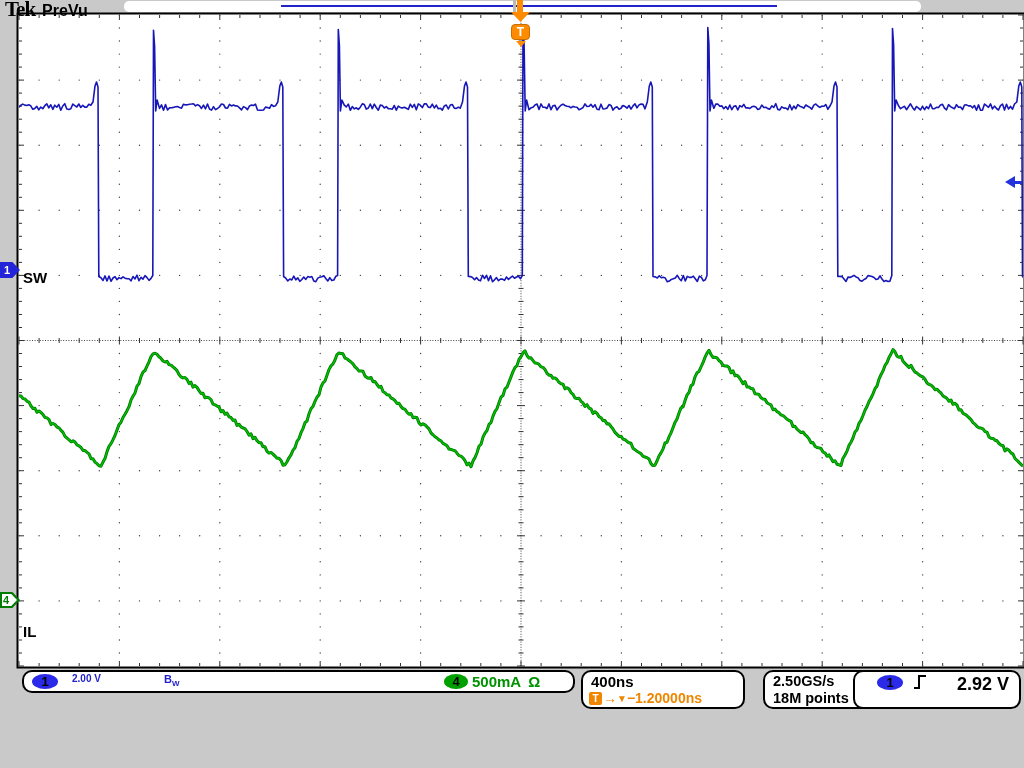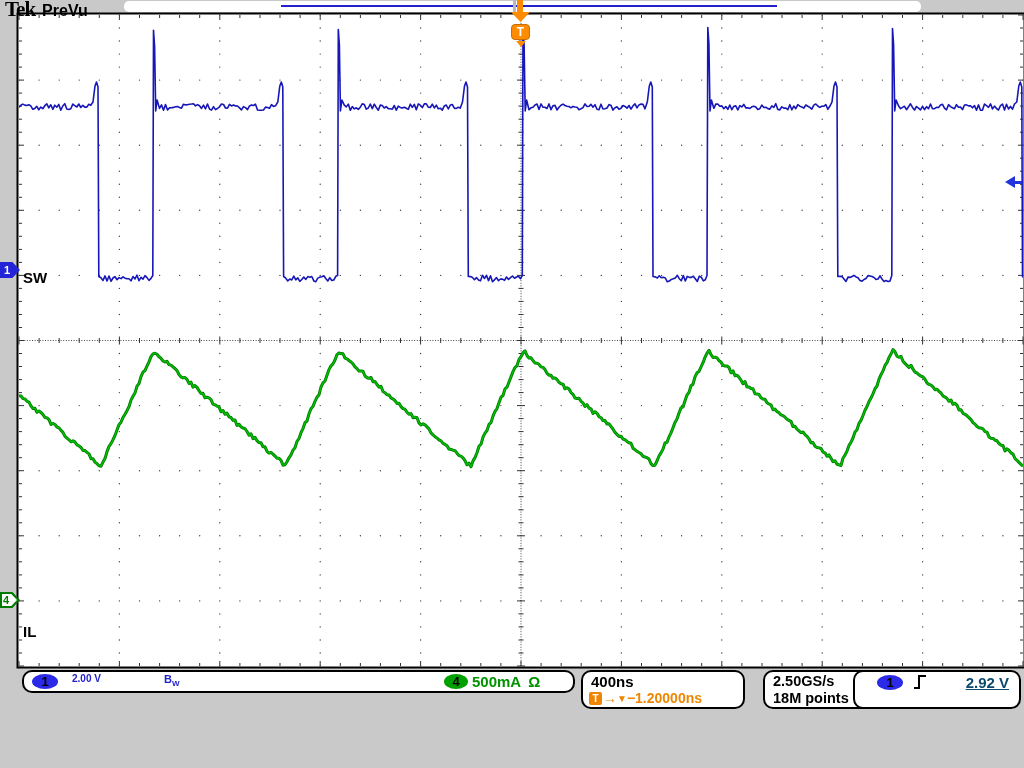--- a/index.html
+++ b/index.html
@@ -38,21 +38,21 @@
   .bwsym sub{font-size:8px;}
   .b4scale{position:absolute;left:448px;top:1px;color:#009300;font-weight:bold;font-size:15px;}
   .b4scale .ohm{margin-left:7px;}
   .tbase{position:absolute;left:8px;top:1px;color:#000;font-weight:bold;font-size:15px;}
   .trow{position:absolute;left:6px;top:18px;color:#ef8600;font-weight:bold;font-size:14px;white-space:nowrap;display:flex;align-items:center;}
   .trow .ticon{display:inline-block;width:13px;height:13px;background:#f28500;border-radius:2px;color:#fff;font-size:10px;text-align:center;line-height:13px;margin-right:1px;}
   .trow .tri{font-size:10px;}
   .acq{position:absolute;left:8px;top:1px;color:#000;font-weight:bold;font-size:14.5px;line-height:17px;}
   .t4badge{left:22px;top:3px;}
   .slope{position:absolute;left:58px;top:2px;}
-  .tlevel{position:absolute;right:10px;top:2px;color:#0c4a6e;font-weight:bold;font-size:15px;text-decoration:underline;}
+  .tlevel{position:absolute;right:10px;top:2px;color:#000000;font-weight:bold;font-size:18px;}
 </style>
 </head>
 <body>
 
 <div class="screen">
 
   <svg id="scope-svg" width="1024" height="768">
       <rect x="17.5" y="13.5" width="1007" height="654" fill="#ffffff" stroke="#000" stroke-width="2"></rect>
       <path d="M19.0 80.1h0.01M39.1 80.1h0.01M59.2 80.1h0.01M79.2 80.1h0.01M99.3 80.1h0.01M119.4 80.1h0.01M139.5 80.1h0.01M159.6 80.1h0.01M179.6 80.1h0.01M199.7 80.1h0.01M219.8 80.1h0.01M239.9 80.1h0.01M260.0 80.1h0.01M280.0 80.1h0.01M300.1 80.1h0.01M320.2 80.1h0.01M340.3 80.1h0.01M360.4 80.1h0.01M380.4 80.1h0.01M400.5 80.1h0.01M420.6 80.1h0.01M440.7 80.1h0.01M460.8 80.1h0.01M480.8 80.1h0.01M500.9 80.1h0.01M521.0 80.1h0.01M541.1 80.1h0.01M561.2 80.1h0.01M581.2 80.1h0.01M601.3 80.1h0.01M621.4 80.1h0.01M641.5 80.1h0.01M661.6 80.1h0.01M681.6 80.1h0.01M701.7 80.1h0.01M721.8 80.1h0.01M741.9 80.1h0.01M762.0 80.1h0.01M782.0 80.1h0.01M802.1 80.1h0.01M822.2 80.1h0.01M842.3 80.1h0.01M862.4 80.1h0.01M882.4 80.1h0.01M902.5 80.1h0.01M922.6 80.1h0.01M942.7 80.1h0.01M962.8 80.1h0.01M982.8 80.1h0.01M1002.9 80.1h0.01M1023.0 80.1h0.01M19.0 145.2h0.01M39.1 145.2h0.01M59.2 145.2h0.01M79.2 145.2h0.01M99.3 145.2h0.01M119.4 145.2h0.01M139.5 145.2h0.01M159.6 145.2h0.01M179.6 145.2h0.01M199.7 145.2h0.01M219.8 145.2h0.01M239.9 145.2h0.01M260.0 145.2h0.01M280.0 145.2h0.01M300.1 145.2h0.01M320.2 145.2h0.01M340.3 145.2h0.01M360.4 145.2h0.01M380.4 145.2h0.01M400.5 145.2h0.01M420.6 145.2h0.01M440.7 145.2h0.01M460.8 145.2h0.01M480.8 145.2h0.01M500.9 145.2h0.01M521.0 145.2h0.01M541.1 145.2h0.01M561.2 145.2h0.01M581.2 145.2h0.01M601.3 145.2h0.01M621.4 145.2h0.01M641.5 145.2h0.01M661.6 145.2h0.01M681.6 145.2h0.01M701.7 145.2h0.01M721.8 145.2h0.01M741.9 145.2h0.01M762.0 145.2h0.01M782.0 145.2h0.01M802.1 145.2h0.01M822.2 145.2h0.01M842.3 145.2h0.01M862.4 145.2h0.01M882.4 145.2h0.01M902.5 145.2h0.01M922.6 145.2h0.01M942.7 145.2h0.01M962.8 145.2h0.01M982.8 145.2h0.01M1002.9 145.2h0.01M1023.0 145.2h0.01M19.0 210.3h0.01M39.1 210.3h0.01M59.2 210.3h0.01M79.2 210.3h0.01M99.3 210.3h0.01M119.4 210.3h0.01M139.5 210.3h0.01M159.6 210.3h0.01M179.6 210.3h0.01M199.7 210.3h0.01M219.8 210.3h0.01M239.9 210.3h0.01M260.0 210.3h0.01M280.0 210.3h0.01M300.1 210.3h0.01M320.2 210.3h0.01M340.3 210.3h0.01M360.4 210.3h0.01M380.4 210.3h0.01M400.5 210.3h0.01M420.6 210.3h0.01M440.7 210.3h0.01M460.8 210.3h0.01M480.8 210.3h0.01M500.9 210.3h0.01M521.0 210.3h0.01M541.1 210.3h0.01M561.2 210.3h0.01M581.2 210.3h0.01M601.3 210.3h0.01M621.4 210.3h0.01M641.5 210.3h0.01M661.6 210.3h0.01M681.6 210.3h0.01M701.7 210.3h0.01M721.8 210.3h0.01M741.9 210.3h0.01M762.0 210.3h0.01M782.0 210.3h0.01M802.1 210.3h0.01M822.2 210.3h0.01M842.3 210.3h0.01M862.4 210.3h0.01M882.4 210.3h0.01M902.5 210.3h0.01M922.6 210.3h0.01M942.7 210.3h0.01M962.8 210.3h0.01M982.8 210.3h0.01M1002.9 210.3h0.01M1023.0 210.3h0.01M19.0 275.4h0.01M39.1 275.4h0.01M59.2 275.4h0.01M79.2 275.4h0.01M99.3 275.4h0.01M119.4 275.4h0.01M139.5 275.4h0.01M159.6 275.4h0.01M179.6 275.4h0.01M199.7 275.4h0.01M219.8 275.4h0.01M239.9 275.4h0.01M260.0 275.4h0.01M280.0 275.4h0.01M300.1 275.4h0.01M320.2 275.4h0.01M340.3 275.4h0.01M360.4 275.4h0.01M380.4 275.4h0.01M400.5 275.4h0.01M420.6 275.4h0.01M440.7 275.4h0.01M460.8 275.4h0.01M480.8 275.4h0.01M500.9 275.4h0.01M521.0 275.4h0.01M541.1 275.4h0.01M561.2 275.4h0.01M581.2 275.4h0.01M601.3 275.4h0.01M621.4 275.4h0.01M641.5 275.4h0.01M661.6 275.4h0.01M681.6 275.4h0.01M701.7 275.4h0.01M721.8 275.4h0.01M741.9 275.4h0.01M762.0 275.4h0.01M782.0 275.4h0.01M802.1 275.4h0.01M822.2 275.4h0.01M842.3 275.4h0.01M862.4 275.4h0.01M882.4 275.4h0.01M902.5 275.4h0.01M922.6 275.4h0.01M942.7 275.4h0.01M962.8 275.4h0.01M982.8 275.4h0.01M1002.9 275.4h0.01M1023.0 275.4h0.01M19.0 405.6h0.01M39.1 405.6h0.01M59.2 405.6h0.01M79.2 405.6h0.01M99.3 405.6h0.01M119.4 405.6h0.01M139.5 405.6h0.01M159.6 405.6h0.01M179.6 405.6h0.01M199.7 405.6h0.01M219.8 405.6h0.01M239.9 405.6h0.01M260.0 405.6h0.01M280.0 405.6h0.01M300.1 405.6h0.01M320.2 405.6h0.01M340.3 405.6h0.01M360.4 405.6h0.01M380.4 405.6h0.01M400.5 405.6h0.01M420.6 405.6h0.01M440.7 405.6h0.01M460.8 405.6h0.01M480.8 405.6h0.01M500.9 405.6h0.01M521.0 405.6h0.01M541.1 405.6h0.01M561.2 405.6h0.01M581.2 405.6h0.01M601.3 405.6h0.01M621.4 405.6h0.01M641.5 405.6h0.01M661.6 405.6h0.01M681.6 405.6h0.01M701.7 405.6h0.01M721.8 405.6h0.01M741.9 405.6h0.01M762.0 405.6h0.01M782.0 405.6h0.01M802.1 405.6h0.01M822.2 405.6h0.01M842.3 405.6h0.01M862.4 405.6h0.01M882.4 405.6h0.01M902.5 405.6h0.01M922.6 405.6h0.01M942.7 405.6h0.01M962.8 405.6h0.01M982.8 405.6h0.01M1002.9 405.6h0.01M1023.0 405.6h0.01M19.0 470.7h0.01M39.1 470.7h0.01M59.2 470.7h0.01M79.2 470.7h0.01M99.3 470.7h0.01M119.4 470.7h0.01M139.5 470.7h0.01M159.6 470.7h0.01M179.6 470.7h0.01M199.7 470.7h0.01M219.8 470.7h0.01M239.9 470.7h0.01M260.0 470.7h0.01M280.0 470.7h0.01M300.1 470.7h0.01M320.2 470.7h0.01M340.3 470.7h0.01M360.4 470.7h0.01M380.4 470.7h0.01M400.5 470.7h0.01M420.6 470.7h0.01M440.7 470.7h0.01M460.8 470.7h0.01M480.8 470.7h0.01M500.9 470.7h0.01M521.0 470.7h0.01M541.1 470.7h0.01M561.2 470.7h0.01M581.2 470.7h0.01M601.3 470.7h0.01M621.4 470.7h0.01M641.5 470.7h0.01M661.6 470.7h0.01M681.6 470.7h0.01M701.7 470.7h0.01M721.8 470.7h0.01M741.9 470.7h0.01M762.0 470.7h0.01M782.0 470.7h0.01M802.1 470.7h0.01M822.2 470.7h0.01M842.3 470.7h0.01M862.4 470.7h0.01M882.4 470.7h0.01M902.5 470.7h0.01M922.6 470.7h0.01M942.7 470.7h0.01M962.8 470.7h0.01M982.8 470.7h0.01M1002.9 470.7h0.01M1023.0 470.7h0.01M19.0 535.8h0.01M39.1 535.8h0.01M59.2 535.8h0.01M79.2 535.8h0.01M99.3 535.8h0.01M119.4 535.8h0.01M139.5 535.8h0.01M159.6 535.8h0.01M179.6 535.8h0.01M199.7 535.8h0.01M219.8 535.8h0.01M239.9 535.8h0.01M260.0 535.8h0.01M280.0 535.8h0.01M300.1 535.8h0.01M320.2 535.8h0.01M340.3 535.8h0.01M360.4 535.8h0.01M380.4 535.8h0.01M400.5 535.8h0.01M420.6 535.8h0.01M440.7 535.8h0.01M460.8 535.8h0.01M480.8 535.8h0.01M500.9 535.8h0.01M521.0 535.8h0.01M541.1 535.8h0.01M561.2 535.8h0.01M581.2 535.8h0.01M601.3 535.8h0.01M621.4 535.8h0.01M641.5 535.8h0.01M661.6 535.8h0.01M681.6 535.8h0.01M701.7 535.8h0.01M721.8 535.8h0.01M741.9 535.8h0.01M762.0 535.8h0.01M782.0 535.8h0.01M802.1 535.8h0.01M822.2 535.8h0.01M842.3 535.8h0.01M862.4 535.8h0.01M882.4 535.8h0.01M902.5 535.8h0.01M922.6 535.8h0.01M942.7 535.8h0.01M962.8 535.8h0.01M982.8 535.8h0.01M1002.9 535.8h0.01M1023.0 535.8h0.01M19.0 600.9h0.01M39.1 600.9h0.01M59.2 600.9h0.01M79.2 600.9h0.01M99.3 600.9h0.01M119.4 600.9h0.01M139.5 600.9h0.01M159.6 600.9h0.01M179.6 600.9h0.01M199.7 600.9h0.01M219.8 600.9h0.01M239.9 600.9h0.01M260.0 600.9h0.01M280.0 600.9h0.01M300.1 600.9h0.01M320.2 600.9h0.01M340.3 600.9h0.01M360.4 600.9h0.01M380.4 600.9h0.01M400.5 600.9h0.01M420.6 600.9h0.01M440.7 600.9h0.01M460.8 600.9h0.01M480.8 600.9h0.01M500.9 600.9h0.01M521.0 600.9h0.01M541.1 600.9h0.01M561.2 600.9h0.01M581.2 600.9h0.01M601.3 600.9h0.01M621.4 600.9h0.01M641.5 600.9h0.01M661.6 600.9h0.01M681.6 600.9h0.01M701.7 600.9h0.01M721.8 600.9h0.01M741.9 600.9h0.01M762.0 600.9h0.01M782.0 600.9h0.01M802.1 600.9h0.01M822.2 600.9h0.01M842.3 600.9h0.01M862.4 600.9h0.01M882.4 600.9h0.01M902.5 600.9h0.01M922.6 600.9h0.01M942.7 600.9h0.01M962.8 600.9h0.01M982.8 600.9h0.01M1002.9 600.9h0.01M1023.0 600.9h0.01M119.4 15.0v0.01M119.4 28.0v0.01M119.4 41.0v0.01M119.4 54.1v0.01M119.4 67.1v0.01M119.4 80.1v0.01M119.4 93.1v0.01M119.4 106.1v0.01M119.4 119.2v0.01M119.4 132.2v0.01M119.4 145.2v0.01M119.4 158.2v0.01M119.4 171.2v0.01M119.4 184.3v0.01M119.4 197.3v0.01M119.4 210.3v0.01M119.4 223.3v0.01M119.4 236.3v0.01M119.4 249.4v0.01M119.4 262.4v0.01M119.4 275.4v0.01M119.4 288.4v0.01M119.4 301.4v0.01M119.4 314.5v0.01M119.4 327.5v0.01M119.4 340.5v0.01M119.4 353.5v0.01M119.4 366.5v0.01M119.4 379.6v0.01M119.4 392.6v0.01M119.4 405.6v0.01M119.4 418.6v0.01M119.4 431.6v0.01M119.4 444.7v0.01M119.4 457.7v0.01M119.4 470.7v0.01M119.4 483.7v0.01M119.4 496.7v0.01M119.4 509.8v0.01M119.4 522.8v0.01M119.4 535.8v0.01M119.4 548.8v0.01M119.4 561.8v0.01M119.4 574.9v0.01M119.4 587.9v0.01M119.4 600.9v0.01M119.4 613.9v0.01M119.4 626.9v0.01M119.4 640.0v0.01M119.4 653.0v0.01M119.4 666.0v0.01M219.8 15.0v0.01M219.8 28.0v0.01M219.8 41.0v0.01M219.8 54.1v0.01M219.8 67.1v0.01M219.8 80.1v0.01M219.8 93.1v0.01M219.8 106.1v0.01M219.8 119.2v0.01M219.8 132.2v0.01M219.8 145.2v0.01M219.8 158.2v0.01M219.8 171.2v0.01M219.8 184.3v0.01M219.8 197.3v0.01M219.8 210.3v0.01M219.8 223.3v0.01M219.8 236.3v0.01M219.8 249.4v0.01M219.8 262.4v0.01M219.8 275.4v0.01M219.8 288.4v0.01M219.8 301.4v0.01M219.8 314.5v0.01M219.8 327.5v0.01M219.8 340.5v0.01M219.8 353.5v0.01M219.8 366.5v0.01M219.8 379.6v0.01M219.8 392.6v0.01M219.8 405.6v0.01M219.8 418.6v0.01M219.8 431.6v0.01M219.8 444.7v0.01M219.8 457.7v0.01M219.8 470.7v0.01M219.8 483.7v0.01M219.8 496.7v0.01M219.8 509.8v0.01M219.8 522.8v0.01M219.8 535.8v0.01M219.8 548.8v0.01M219.8 561.8v0.01M219.8 574.9v0.01M219.8 587.9v0.01M219.8 600.9v0.01M219.8 613.9v0.01M219.8 626.9v0.01M219.8 640.0v0.01M219.8 653.0v0.01M219.8 666.0v0.01M320.2 15.0v0.01M320.2 28.0v0.01M320.2 41.0v0.01M320.2 54.1v0.01M320.2 67.1v0.01M320.2 80.1v0.01M320.2 93.1v0.01M320.2 106.1v0.01M320.2 119.2v0.01M320.2 132.2v0.01M320.2 145.2v0.01M320.2 158.2v0.01M320.2 171.2v0.01M320.2 184.3v0.01M320.2 197.3v0.01M320.2 210.3v0.01M320.2 223.3v0.01M320.2 236.3v0.01M320.2 249.4v0.01M320.2 262.4v0.01M320.2 275.4v0.01M320.2 288.4v0.01M320.2 301.4v0.01M320.2 314.5v0.01M320.2 327.5v0.01M320.2 340.5v0.01M320.2 353.5v0.01M320.2 366.5v0.01M320.2 379.6v0.01M320.2 392.6v0.01M320.2 405.6v0.01M320.2 418.6v0.01M320.2 431.6v0.01M320.2 444.7v0.01M320.2 457.7v0.01M320.2 470.7v0.01M320.2 483.7v0.01M320.2 496.7v0.01M320.2 509.8v0.01M320.2 522.8v0.01M320.2 535.8v0.01M320.2 548.8v0.01M320.2 561.8v0.01M320.2 574.9v0.01M320.2 587.9v0.01M320.2 600.9v0.01M320.2 613.9v0.01M320.2 626.9v0.01M320.2 640.0v0.01M320.2 653.0v0.01M320.2 666.0v0.01M420.6 15.0v0.01M420.6 28.0v0.01M420.6 41.0v0.01M420.6 54.1v0.01M420.6 67.1v0.01M420.6 80.1v0.01M420.6 93.1v0.01M420.6 106.1v0.01M420.6 119.2v0.01M420.6 132.2v0.01M420.6 145.2v0.01M420.6 158.2v0.01M420.6 171.2v0.01M420.6 184.3v0.01M420.6 197.3v0.01M420.6 210.3v0.01M420.6 223.3v0.01M420.6 236.3v0.01M420.6 249.4v0.01M420.6 262.4v0.01M420.6 275.4v0.01M420.6 288.4v0.01M420.6 301.4v0.01M420.6 314.5v0.01M420.6 327.5v0.01M420.6 340.5v0.01M420.6 353.5v0.01M420.6 366.5v0.01M420.6 379.6v0.01M420.6 392.6v0.01M420.6 405.6v0.01M420.6 418.6v0.01M420.6 431.6v0.01M420.6 444.7v0.01M420.6 457.7v0.01M420.6 470.7v0.01M420.6 483.7v0.01M420.6 496.7v0.01M420.6 509.8v0.01M420.6 522.8v0.01M420.6 535.8v0.01M420.6 548.8v0.01M420.6 561.8v0.01M420.6 574.9v0.01M420.6 587.9v0.01M420.6 600.9v0.01M420.6 613.9v0.01M420.6 626.9v0.01M420.6 640.0v0.01M420.6 653.0v0.01M420.6 666.0v0.01M621.4 15.0v0.01M621.4 28.0v0.01M621.4 41.0v0.01M621.4 54.1v0.01M621.4 67.1v0.01M621.4 80.1v0.01M621.4 93.1v0.01M621.4 106.1v0.01M621.4 119.2v0.01M621.4 132.2v0.01M621.4 145.2v0.01M621.4 158.2v0.01M621.4 171.2v0.01M621.4 184.3v0.01M621.4 197.3v0.01M621.4 210.3v0.01M621.4 223.3v0.01M621.4 236.3v0.01M621.4 249.4v0.01M621.4 262.4v0.01M621.4 275.4v0.01M621.4 288.4v0.01M621.4 301.4v0.01M621.4 314.5v0.01M621.4 327.5v0.01M621.4 340.5v0.01M621.4 353.5v0.01M621.4 366.5v0.01M621.4 379.6v0.01M621.4 392.6v0.01M621.4 405.6v0.01M621.4 418.6v0.01M621.4 431.6v0.01M621.4 444.7v0.01M621.4 457.7v0.01M621.4 470.7v0.01M621.4 483.7v0.01M621.4 496.7v0.01M621.4 509.8v0.01M621.4 522.8v0.01M621.4 535.8v0.01M621.4 548.8v0.01M621.4 561.8v0.01M621.4 574.9v0.01M621.4 587.9v0.01M621.4 600.9v0.01M621.4 613.9v0.01M621.4 626.9v0.01M621.4 640.0v0.01M621.4 653.0v0.01M621.4 666.0v0.01M721.8 15.0v0.01M721.8 28.0v0.01M721.8 41.0v0.01M721.8 54.1v0.01M721.8 67.1v0.01M721.8 80.1v0.01M721.8 93.1v0.01M721.8 106.1v0.01M721.8 119.2v0.01M721.8 132.2v0.01M721.8 145.2v0.01M721.8 158.2v0.01M721.8 171.2v0.01M721.8 184.3v0.01M721.8 197.3v0.01M721.8 210.3v0.01M721.8 223.3v0.01M721.8 236.3v0.01M721.8 249.4v0.01M721.8 262.4v0.01M721.8 275.4v0.01M721.8 288.4v0.01M721.8 301.4v0.01M721.8 314.5v0.01M721.8 327.5v0.01M721.8 340.5v0.01M721.8 353.5v0.01M721.8 366.5v0.01M721.8 379.6v0.01M721.8 392.6v0.01M721.8 405.6v0.01M721.8 418.6v0.01M721.8 431.6v0.01M721.8 444.7v0.01M721.8 457.7v0.01M721.8 470.7v0.01M721.8 483.7v0.01M721.8 496.7v0.01M721.8 509.8v0.01M721.8 522.8v0.01M721.8 535.8v0.01M721.8 548.8v0.01M721.8 561.8v0.01M721.8 574.9v0.01M721.8 587.9v0.01M721.8 600.9v0.01M721.8 613.9v0.01M721.8 626.9v0.01M721.8 640.0v0.01M721.8 653.0v0.01M721.8 666.0v0.01M822.2 15.0v0.01M822.2 28.0v0.01M822.2 41.0v0.01M822.2 54.1v0.01M822.2 67.1v0.01M822.2 80.1v0.01M822.2 93.1v0.01M822.2 106.1v0.01M822.2 119.2v0.01M822.2 132.2v0.01M822.2 145.2v0.01M822.2 158.2v0.01M822.2 171.2v0.01M822.2 184.3v0.01M822.2 197.3v0.01M822.2 210.3v0.01M822.2 223.3v0.01M822.2 236.3v0.01M822.2 249.4v0.01M822.2 262.4v0.01M822.2 275.4v0.01M822.2 288.4v0.01M822.2 301.4v0.01M822.2 314.5v0.01M822.2 327.5v0.01M822.2 340.5v0.01M822.2 353.5v0.01M822.2 366.5v0.01M822.2 379.6v0.01M822.2 392.6v0.01M822.2 405.6v0.01M822.2 418.6v0.01M822.2 431.6v0.01M822.2 444.7v0.01M822.2 457.7v0.01M822.2 470.7v0.01M822.2 483.7v0.01M822.2 496.7v0.01M822.2 509.8v0.01M822.2 522.8v0.01M822.2 535.8v0.01M822.2 548.8v0.01M822.2 561.8v0.01M822.2 574.9v0.01M822.2 587.9v0.01M822.2 600.9v0.01M822.2 613.9v0.01M822.2 626.9v0.01M822.2 640.0v0.01M822.2 653.0v0.01M822.2 666.0v0.01M922.6 15.0v0.01M922.6 28.0v0.01M922.6 41.0v0.01M922.6 54.1v0.01M922.6 67.1v0.01M922.6 80.1v0.01M922.6 93.1v0.01M922.6 106.1v0.01M922.6 119.2v0.01M922.6 132.2v0.01M922.6 145.2v0.01M922.6 158.2v0.01M922.6 171.2v0.01M922.6 184.3v0.01M922.6 197.3v0.01M922.6 210.3v0.01M922.6 223.3v0.01M922.6 236.3v0.01M922.6 249.4v0.01M922.6 262.4v0.01M922.6 275.4v0.01M922.6 288.4v0.01M922.6 301.4v0.01M922.6 314.5v0.01M922.6 327.5v0.01M922.6 340.5v0.01M922.6 353.5v0.01M922.6 366.5v0.01M922.6 379.6v0.01M922.6 392.6v0.01M922.6 405.6v0.01M922.6 418.6v0.01M922.6 431.6v0.01M922.6 444.7v0.01M922.6 457.7v0.01M922.6 470.7v0.01M922.6 483.7v0.01M922.6 496.7v0.01M922.6 509.8v0.01M922.6 522.8v0.01M922.6 535.8v0.01M922.6 548.8v0.01M922.6 561.8v0.01M922.6 574.9v0.01M922.6 587.9v0.01M922.6 600.9v0.01M922.6 613.9v0.01M922.6 626.9v0.01M922.6 640.0v0.01M922.6 653.0v0.01M922.6 666.0v0.01" stroke="#444444" stroke-width="1.4" stroke-linecap="round" fill="none"></path>
       <line x1="19" y1="340.5" x2="1023" y2="340.5" stroke="#444444" stroke-width="1" stroke-dasharray="1 1.6"></line>

